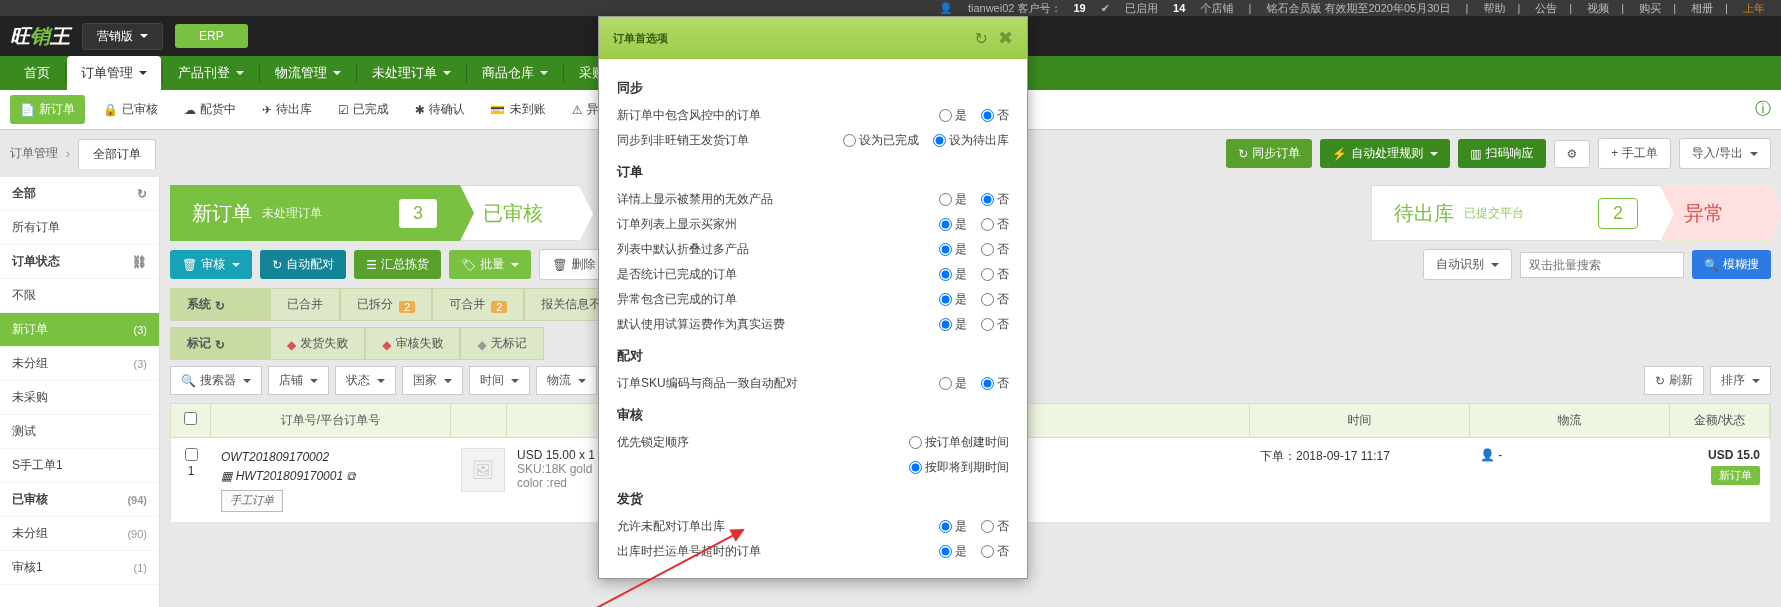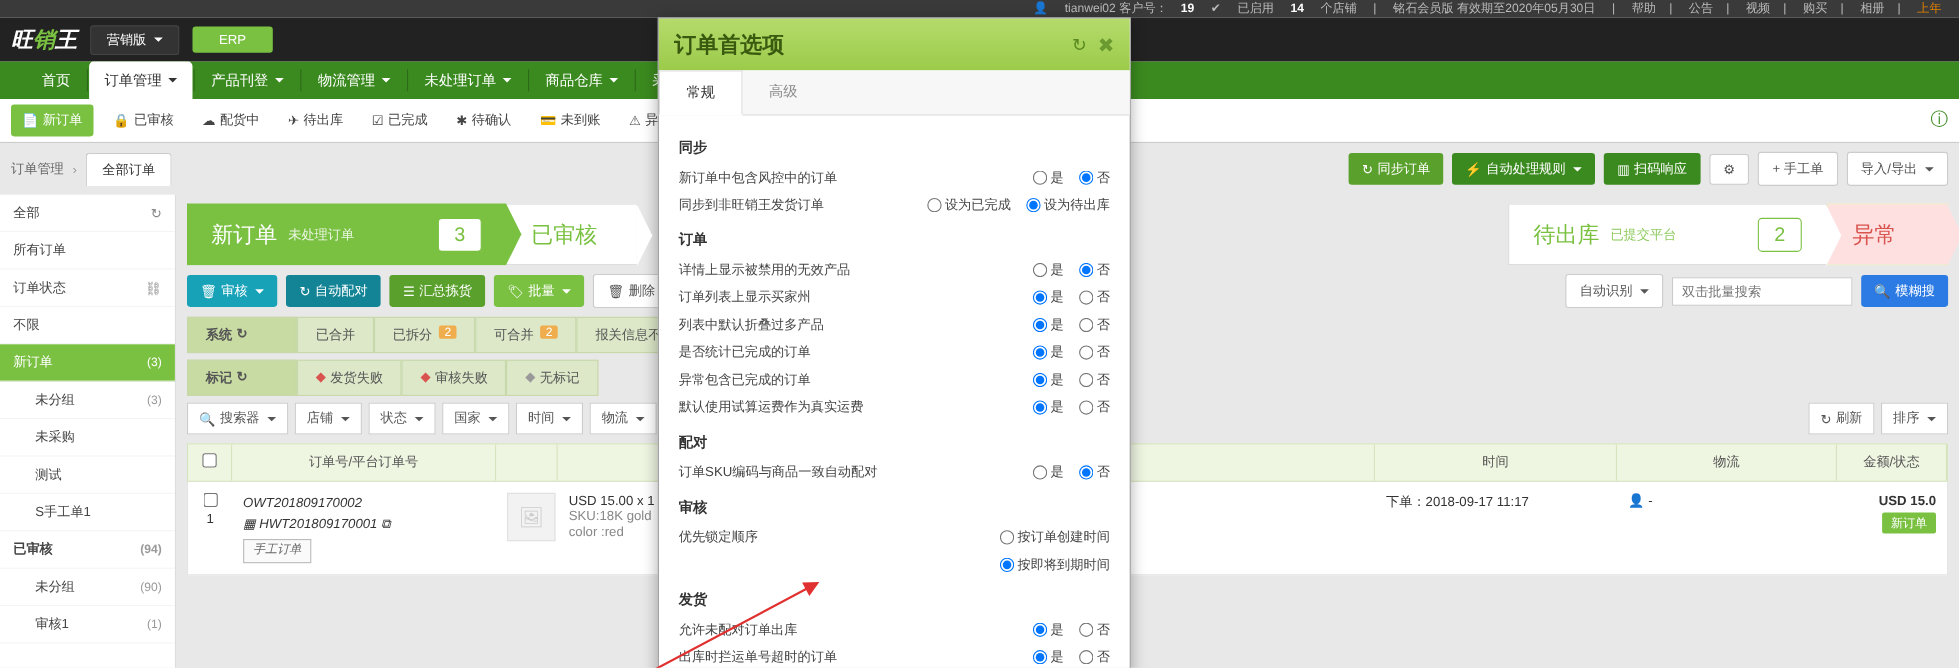--- a/index.html
+++ b/index.html
@@ -12,21 +12,21 @@
 .statusbar .orange { color:#e08000;text-align:center; }
 
 
 .header { background:#222; height:40px; display:flex; align-items:center; padding:0 10px; }
 .logo { color:#fff; font-size:20px; font-weight:bold; font-style:italic; display:flex; align-items:center; }
 .logo .green-emph { color:#7ac142; }
 .hdr-btn { background:#333; color:#fff; border:1px solid #444; padding:4px 14px; margin-left:12px; border-radius:3px; font-size:12px; display:flex; align-items:center; gap:4px; }
 .hdr-btn.erp { background:#7ac142; color:#fff; border:none; padding:5px 24px; }
 
 
-.mainnav { background:#3b8a1f; height:34px; display:flex; align-items:flex-end; padding-left:24px; }
+.mainnav { background:#3b8a1f; height:34px; display:flex; align-items:flex-end; padding-left:10px; }
 .mainnav .tab { color:#fff; padding:8px 14px; font-size:13px; cursor:pointer; display:flex; align-items:center; gap:3px; }
 .mainnav .tab.active { background:#fff; color:#333; border-radius:4px 4px 0 0; }
 .mainnav .sep { width:1px; height:20px; background:#2d6a17; margin:0 1px; align-self:center; }
 
 
 .toolbar { background:#fff; border-bottom:1px solid #ccc; height:40px; display:flex; align-items:center; padding:0 10px; gap:10px; }
 .toolbar .tbtn { display:flex; align-items:center; gap:4px; color:#444; padding:4px 8px; cursor:pointer; }
 .toolbar .tbtn.primary { background:#7ac142; color:#fff; border-radius:3px; padding:6px 10px; }
 .toolbar .spacer { flex:1; }
 .toolbar .info-icon { color:#3b8a1f; font-size:16px; }
@@ -41,25 +41,25 @@
 .act-btn.green { background:#5aa02c; }
 .act-btn.dgreen { background:#3b8a1f; }
 .act-btn.gray { background:#fff; color:#555; border:1px solid #ccc; }
 
 
 .content { display:flex; height:calc(100% - 168px); }
 
 
 .sidebar { width:160px; background:#fff; border-right:1px solid #ddd; }
 .side-item { padding:8px 12px; display:flex; align-items:center; justify-content:space-between; cursor:pointer; color:#444; border-bottom:1px solid #f4f4f4; }
-.side-item.header-item { font-weight:normal; }
+.side-item.header-item { font-weight:bold; }
 .side-item .cnt { color:#999; font-size:11px; }
 .side-item.active { background:#7ac142; color:#fff; }
 .side-item.active .cnt { color:#fff; }
-.side-item.sub { padding-left:32px; }
+.side-item.sub { padding-left:12px; }
 .side-item.bold { font-weight:bold; }
 .side-item .icn { color:#888; }
 
 
 .mainpanel { flex:1; background:#e8e8e8; overflow:hidden; position:relative; }
 
 
 .stages { display:flex; gap:0; padding:8px 10px; }
 .stage { flex:0 0 auto; height:56px; display:flex; align-items:center; padding:0 22px; position:relative; color:#fff; min-width:290px; }
 .stage.green { background:#7ac142; }
@@ -82,21 +82,21 @@
 .abtn.grn { background:#5aa02c; }
 .abtn.grn2 { background:#7ac142; }
 .abtn.white { background:#fff; color:#555; border:1px solid #ccc; }
 .actrow .spacer { flex:1; }
 .actrow select, .actrow input { border:1px solid #ccc; padding:5px 8px; font-size:12px; }
 .actrow input { width:164px; }
 .abtn.blue { background:#2c7be5; }
 
 
 .sysrow { display:flex; padding:0 10px 6px; gap:0; }
-.sysrow .cell { background:#dce8c8; border:1px solid #c7d8ab; padding:7px 16px; font-size:12px; display:flex; align-items:flex-start; gap:4px; color:#555; }
+.sysrow .cell { background:#dce8c8; border:1px solid #c7d8ab; padding:7px 16px; font-size:12px; display:flex; align-items:flex-end; gap:4px; color:#555; }
 .sysrow .cell.first { background:#c7dba3; font-weight:bold; width:100px; }
 .sysrow .cell .ob { background:#f0ad4e; color:#fff; border-radius:2px; padding:0 5px; font-size:11px; margin-left:2px; }
 .sysrow .cell .diamond { color:#d9534f; }
 .sysrow .cell .diamond.gray { color:#999; }
 
 
 .filtrow { display:flex; gap:6px; padding:0 10px 8px; align-items:center; }
 .filtrow .fbtn { background:#fff; border:1px solid #ccc; padding:5px 10px; display:flex; align-items:center; gap:4px; font-size:12px; color:#555; cursor:pointer; }
 .filtrow .spacer { flex:1; }
 
@@ -120,21 +120,21 @@
 .amt-new { background:#7ac142; color:#fff; padding:2px 8px; border-radius:2px; font-size:11px; display:inline-block; margin-top:4px; }
 
 
 .arrow-line { position:absolute; left:380px; top:460px; width:230px; height:2px; background:#e03030; transform:rotate(-28deg); transform-origin:left center; z-index:50; pointer-events:none; }
 .arrow-line::after { content:""; position:absolute; right:-2px; top:-6px; border-left:14px solid #e03030; border-top:7px solid transparent; border-bottom:7px solid transparent; }
 
 
 .overlay { position:absolute; left:0; top:0; right:0; bottom:0; pointer-events:none; }
 .modal { position:absolute; left:598px; top:16px; width:430px; background:#fff; border:1px solid #999; box-shadow:0 3px 14px rgba(0,0,0,.35); pointer-events:auto; }
 .modal-head { background:linear-gradient(#b4db6b,#9ccb4a); padding:10px 14px; display:flex; align-items:center; }
-.modal-head .ttl { font-size:20px; color:#3a5a10; font-weight:bold; flex:1; }
+.modal-head .ttl { font-size:11px; color:#3a5a10; font-weight:bold; flex:1; }
 .modal-head .icn { color:#5a8a20; margin-left:10px; cursor:pointer; font-size:16px; }
 .modal-head .icn.close { color:#6a9a30; font-size:18px; }
 .modal-tabs { display:flex; border-bottom:1px solid #ddd; background:#f7f7f7; }
 .modal-tabs .mtab { padding:10px 24px; font-size:13px; color:#888; cursor:pointer; }
 .modal-tabs .mtab.active { background:#fff; color:#333; border-bottom:2px solid #fff; margin-bottom:-1px; border-top:1px solid #ddd; border-left:1px solid #ddd; border-right:1px solid #ddd; }
 .modal-body { padding:10px 18px 14px; max-height:520px; overflow:auto; }
 .sect { font-weight:bold; font-size:13px; margin:10px 0 6px; color:#333; }
 .opt-row { display:flex; align-items:center; padding:4px 0; font-size:12px; }
 .opt-row .lbl { flex:1; color:#444; }
 .opt-row .radios { display:flex; gap:14px; align-items:center; }
@@ -478,24 +478,20 @@
   </div>
 </div>
 
 <div class="overlay">
   <div class="modal">
     <div class="modal-head">
       <span class="ttl">订单首选项</span>
       <span class="icn">↻</span>
       <span class="icn close">✖</span>
     </div>
-    <div class="modal-tabs">
-      <div class="mtab active">常规</div>
-      <div class="mtab">高级</div>
-    </div>
     <div class="modal-body">
 
       <div class="sect">同步</div>
       <div class="opt-row">
         <span class="lbl">新订单中包含风控中的订单</span>
         <span class="radios">
           <label>
               <input type="radio" name="r1" style="">
               <span>是</span>
             </label>

